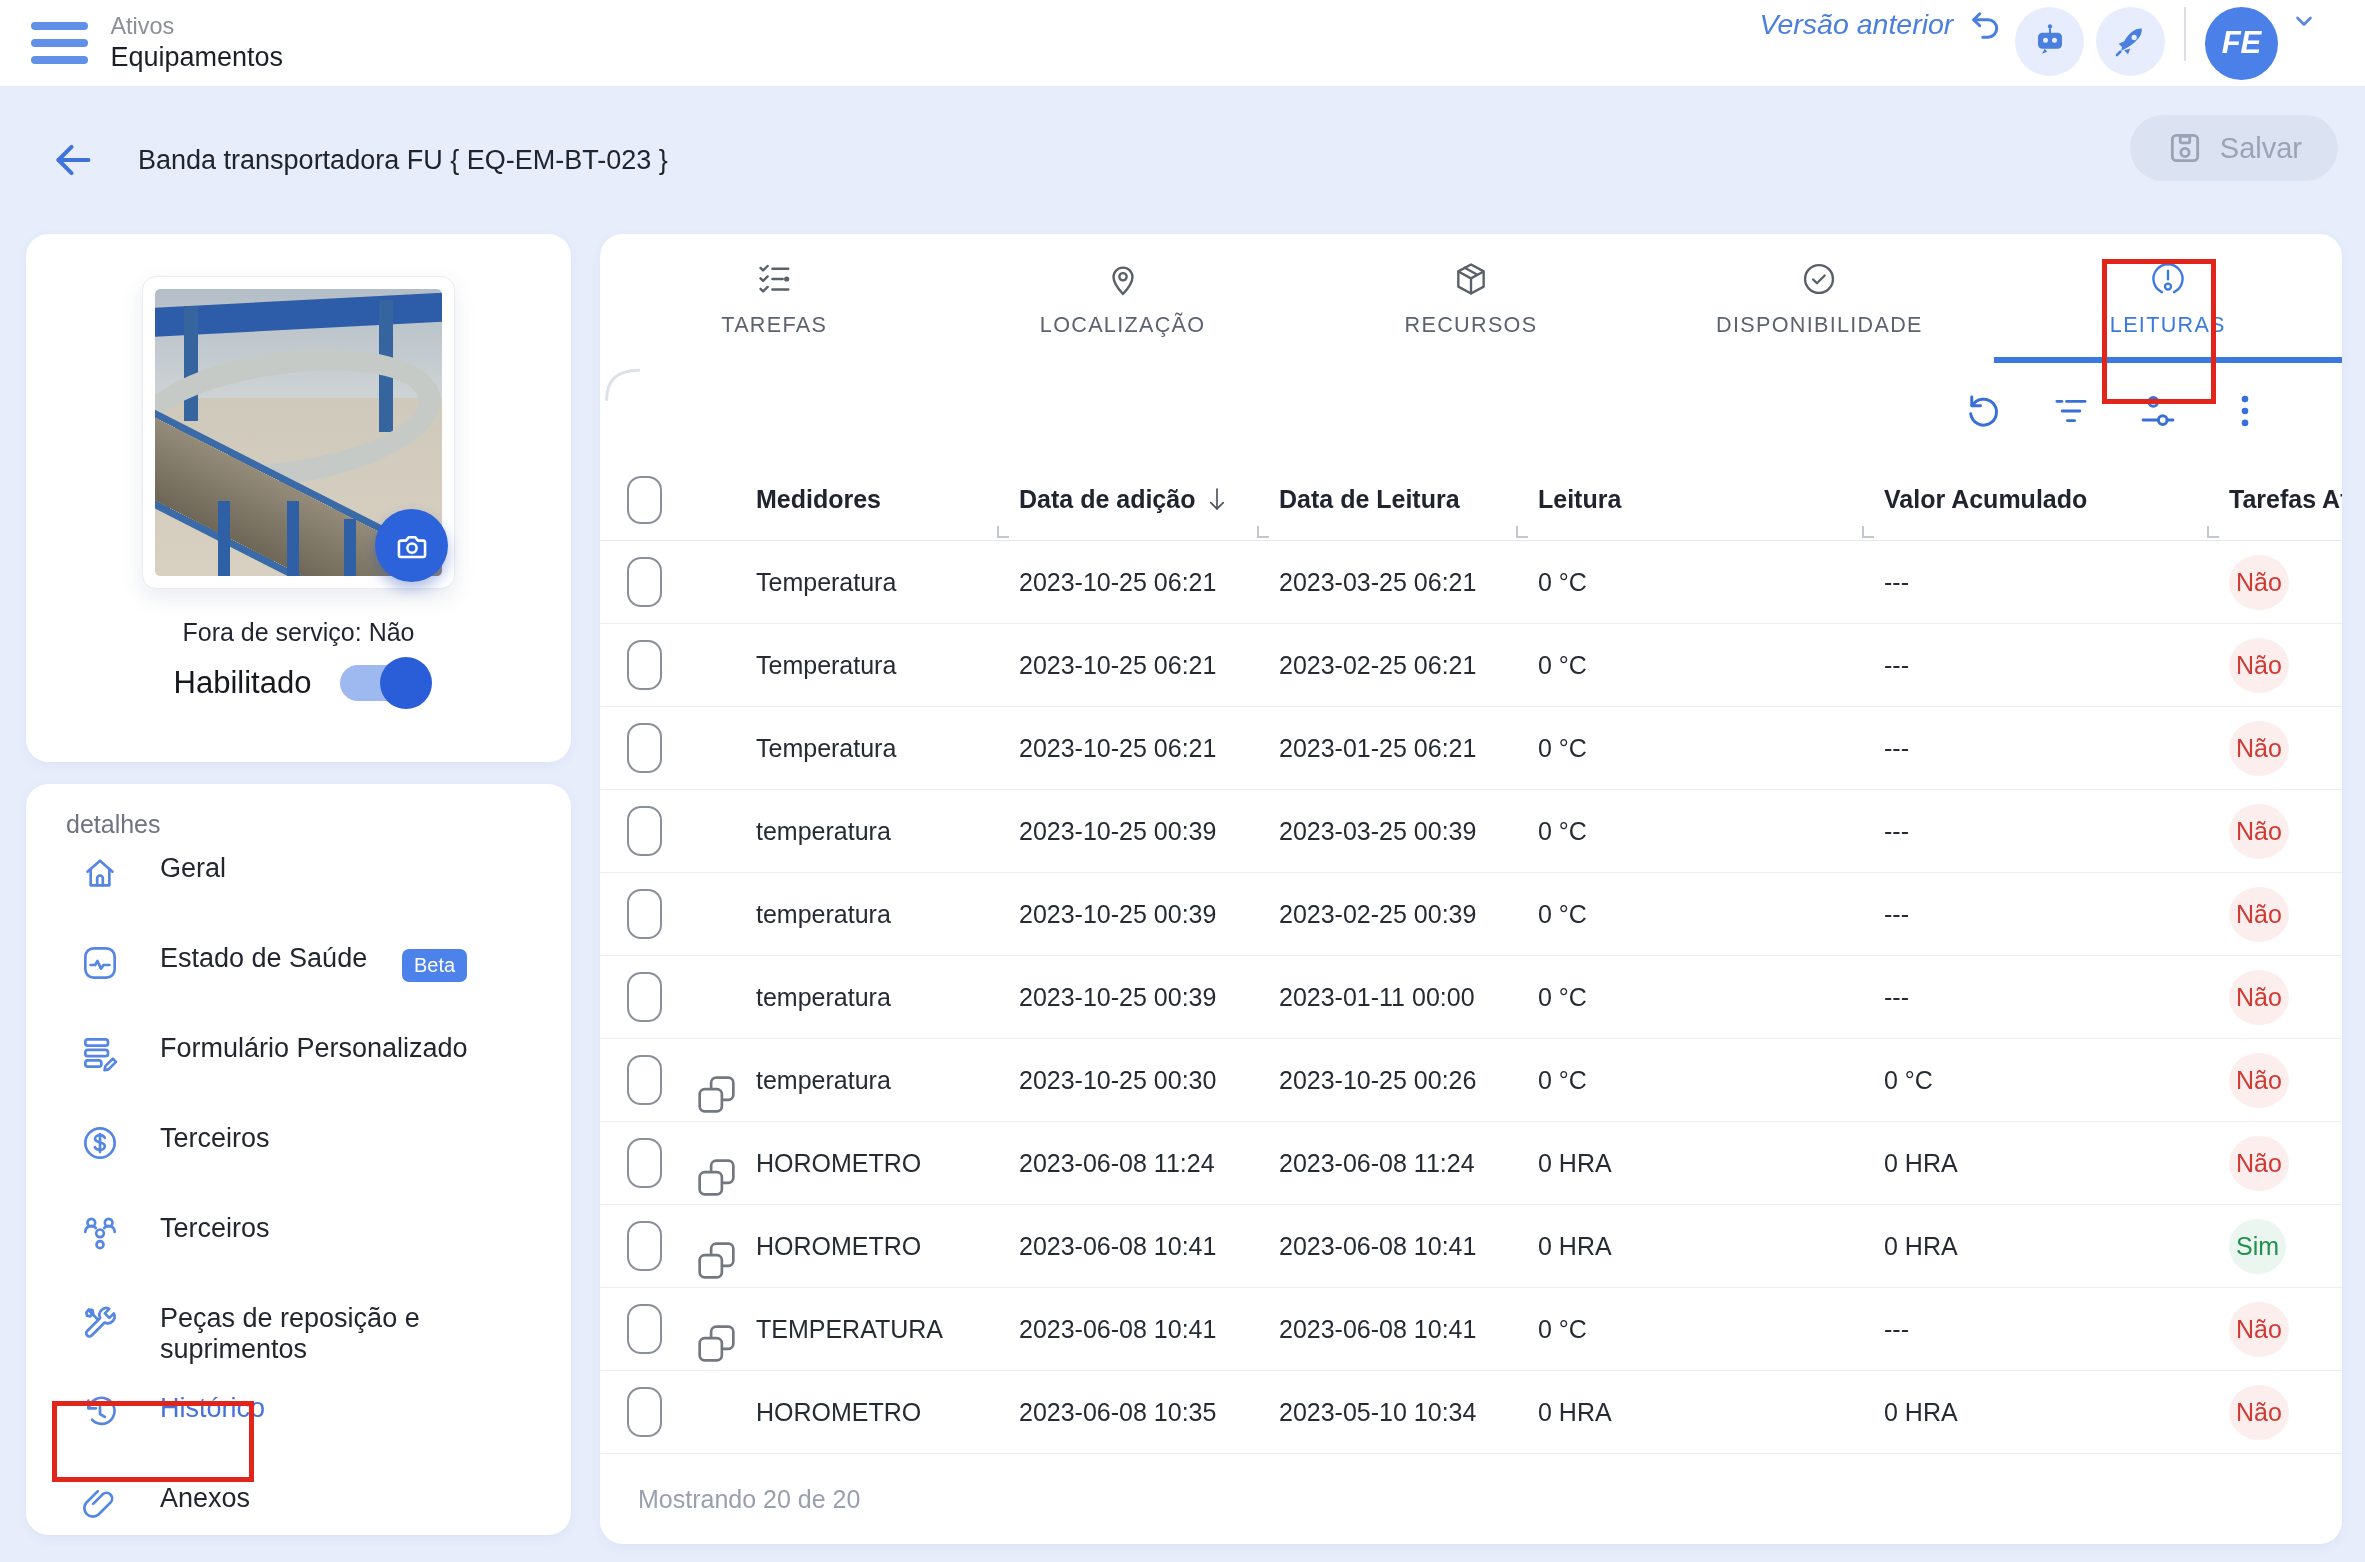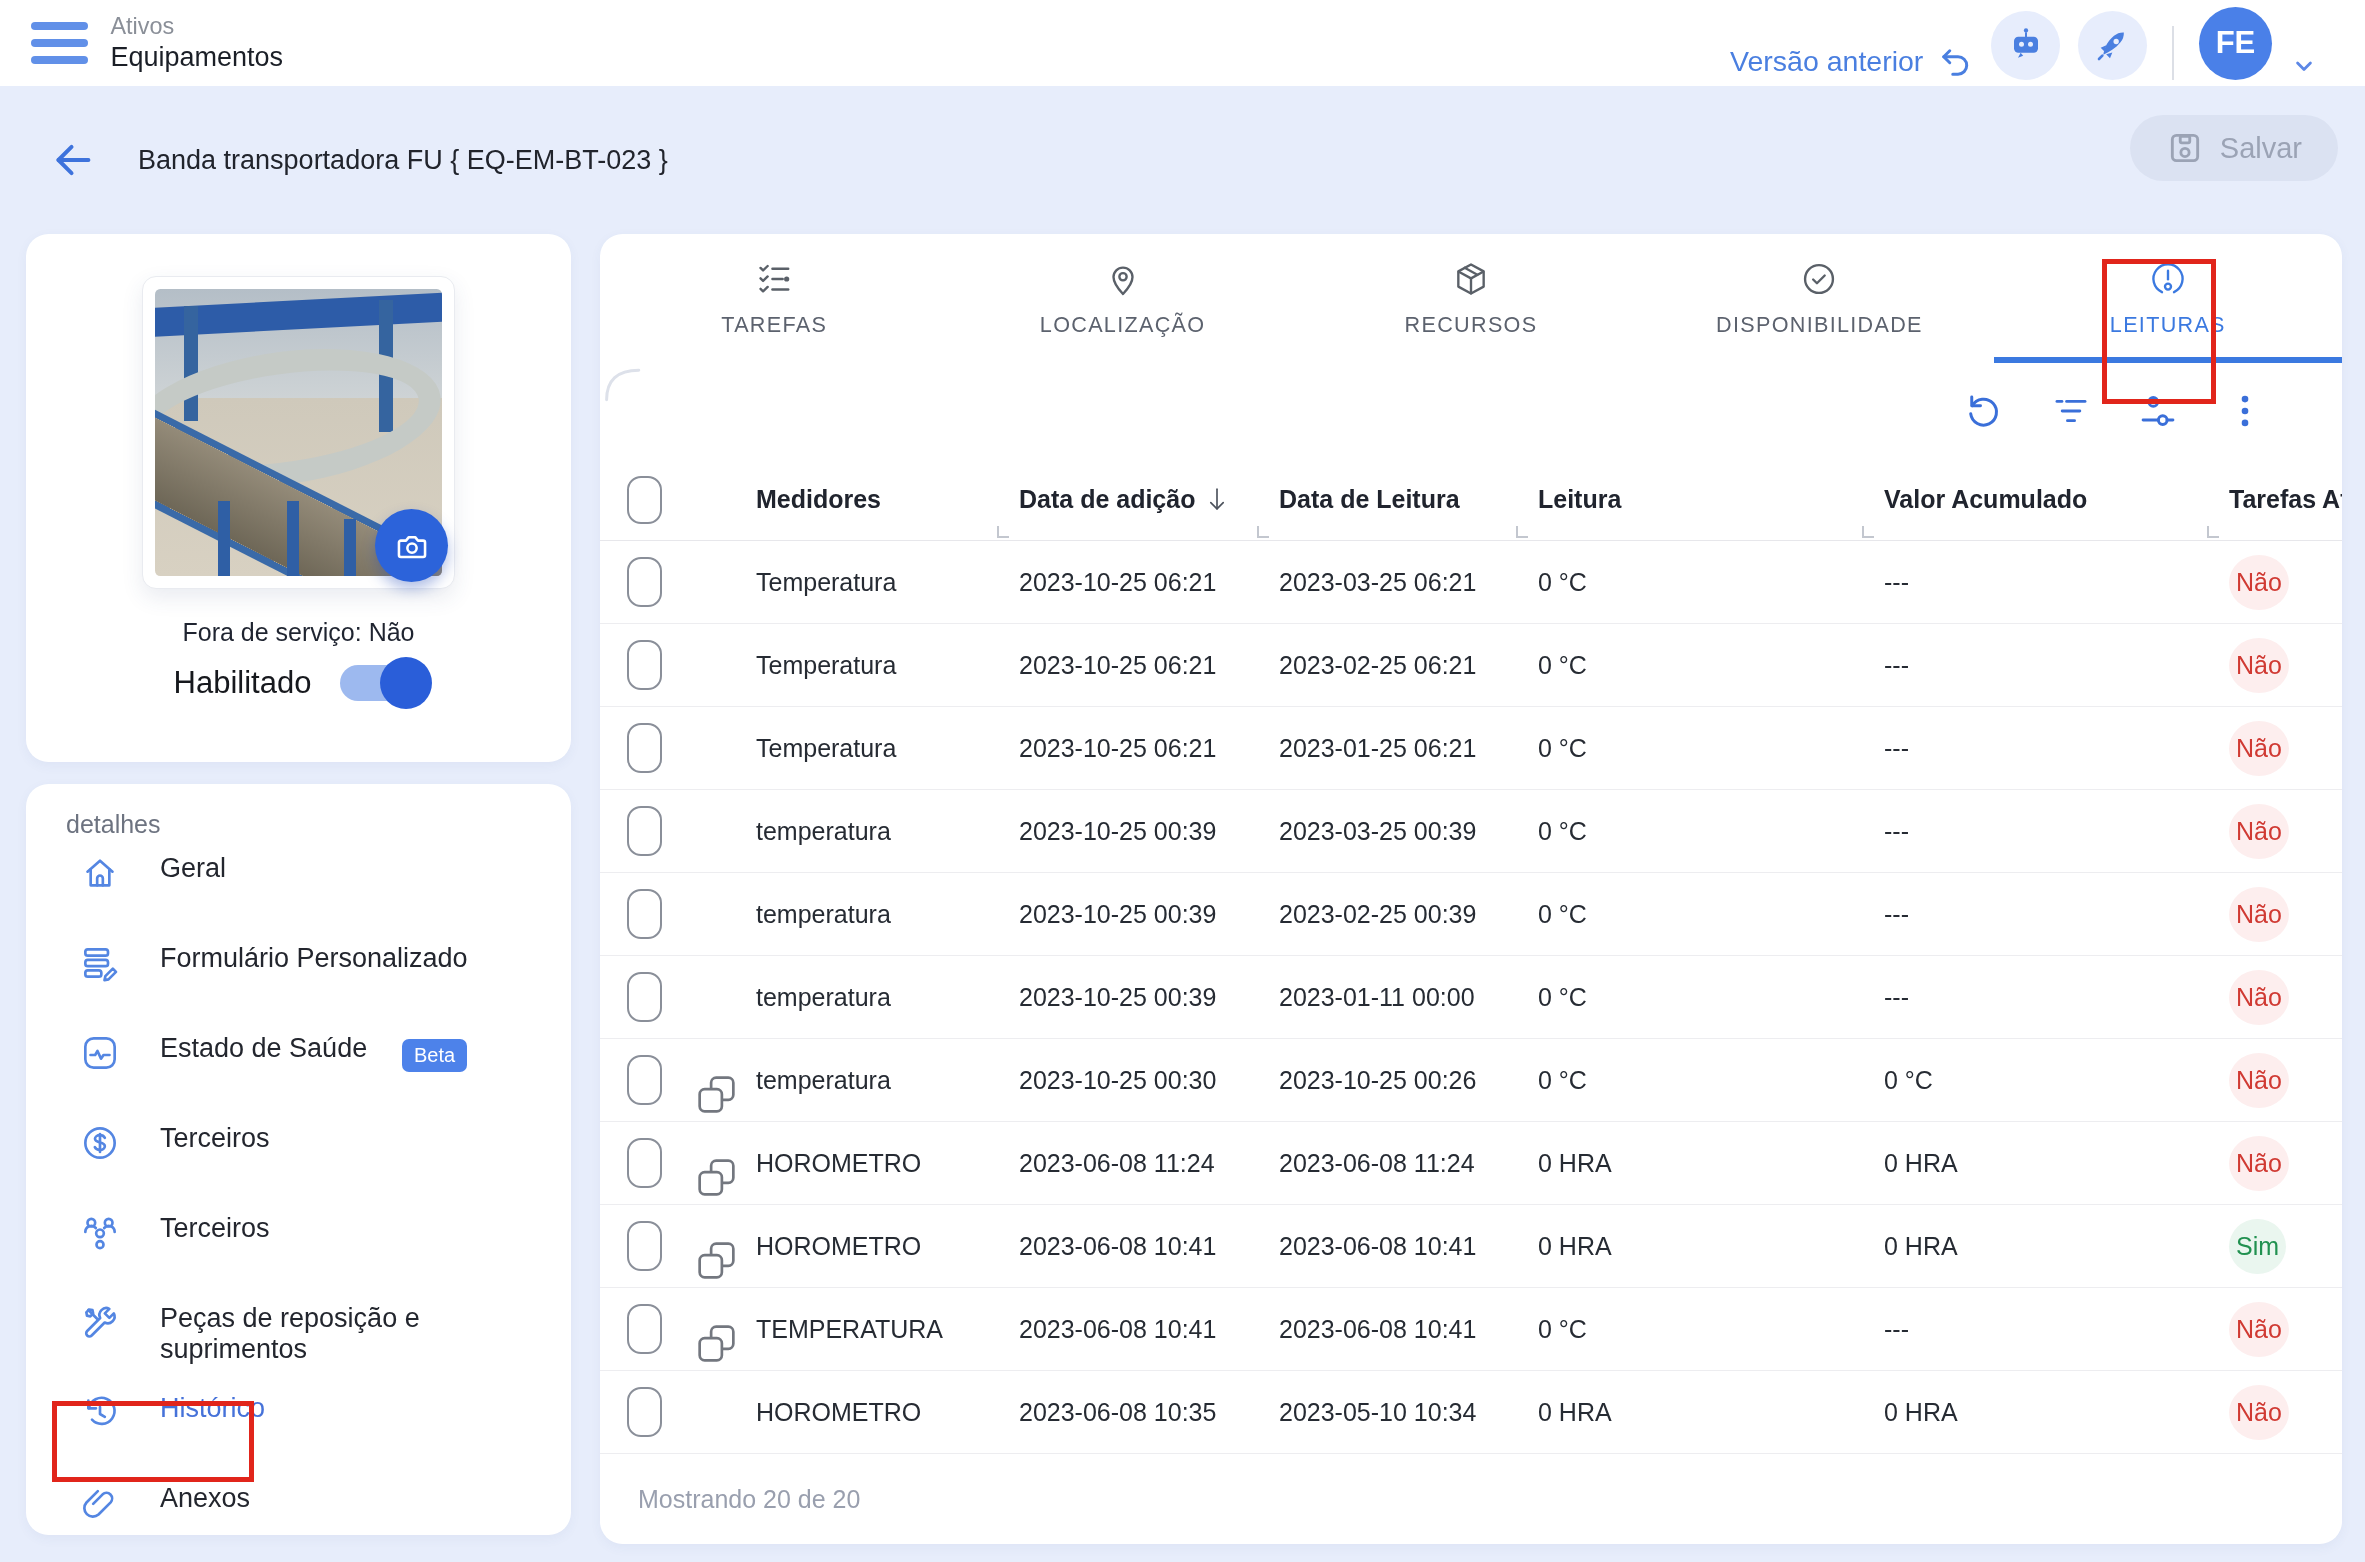--- a/index.html
+++ b/index.html
@@ -16,21 +16,21 @@
   .topbar {
     position:absolute; left:0; top:0; width:2366px; height:86px;
     background:#fff; display:flex; align-items:center; justify-content:space-between;
     padding:0 48px 0 31px; z-index:5;
   }
   .topbar-left { display:flex; align-items:center; gap:22.5px; }
   .hamburger { width:57px; height:45px; display:flex; flex-direction:column; justify-content:space-between; padding:1.7px 0; cursor:pointer; }
   .hamburger span { display:block; height:7.8px; border-radius:4.3px; background:#6190e8; }
   .crumb-sm { font-size:23.4px; color:#8a8f98; }
   .app-title { font-size:27px; color:#1b1f27; font-weight:500; margin-top:1.7px; }
-  .topbar-right { display:flex; align-items:flex-end; gap:18px; }
+  .topbar-right { display:flex; align-items:flex-start; gap:12px;font-style:italic; }
   .prev-version { display:flex; align-items:center; gap:14px; color:#4a7fe0; font-size:28.5px; cursor:pointer; }
   .circle-btn { width:69px; height:69px; border-radius:50%; background:#e7edfc; display:flex; align-items:center; justify-content:center; color:#4a7fe0; cursor:pointer; }
   .v-div { width:1.7px; height:54px; background:#dcdfe6; margin:0 7px; }
   .avatar { width:73px; height:73px; border-radius:50%; background:#4a80e8; color:#fff; font-size:31px; font-weight:600; display:flex; align-items:center; justify-content:center; cursor:pointer; }
   .chev { color:#5c87e6; cursor:pointer; }
 
   
   .crumb-row { position:absolute; left:0; top:86px; width:2366px; height:147px; }
   .back-btn { position:absolute; left:50px; top:50%; transform:translateY(-50%); color:#3e73dc; cursor:pointer; }
   .asset-title { position:absolute; left:138px; top:50%; transform:translateY(-50%); font-size:27px; color:#21242c; }
@@ -235,37 +235,37 @@
             <path d="M4.5 11.2 12 4.6l7.5 6.6"></path>
             <path d="M6.4 9.8v9.6h11.2V9.8"></path>
             <path d="M10.3 19.4v-4.2a1.7 1.7 0 0 1 3.4 0v4.2"></path>
           </svg>
       </span>
       <span class="mi-label">Geral</span>
     </div>
     <div class="menu-item">
       <span class="mi-icon">
         <svg width="40" height="40" viewBox="0 0 24 24" fill="none" stroke="currentColor" stroke-width="1.6" stroke-linecap="round" stroke-linejoin="round">
+            <rect x="3.2" y="3.2" width="17.6" height="17.6" rx="5"></rect>
+            <path d="M6.3 13.2h2.8l1.4-2.4 2.1 4.6 1.5-2.2h3.6"></path>
+          </svg>
+      </span>
+      <span class="mi-label">Estado de Saúde</span>
+        <span class="beta-badge">Beta</span>
+    </div>
+    <div class="menu-item">
+      <span class="mi-icon">
+        <svg width="40" height="40" viewBox="0 0 24 24" fill="none" stroke="currentColor" stroke-width="1.6" stroke-linecap="round" stroke-linejoin="round">
             <rect x="3.2" y="3.8" width="13.6" height="3.8" rx="1.5"></rect>
             <rect x="3.2" y="10.1" width="13.6" height="3.8" rx="1.5"></rect>
             <rect x="3.2" y="16.4" width="9.6" height="3.8" rx="1.5"></rect>
             <path d="M15.2 19.9l4.5-4.5 1.9 1.9-4.5 4.5-2.4.5z"></path>
           </svg>
       </span>
       <span class="mi-label">Formulário Personalizado</span>
-    </div>
-    <div class="menu-item">
-      <span class="mi-icon">
-        <svg width="40" height="40" viewBox="0 0 24 24" fill="none" stroke="currentColor" stroke-width="1.6" stroke-linecap="round" stroke-linejoin="round">
-            <rect x="3.2" y="3.2" width="17.6" height="17.6" rx="5"></rect>
-            <path d="M6.3 13.2h2.8l1.4-2.4 2.1 4.6 1.5-2.2h3.6"></path>
-          </svg>
-      </span>
-      <span class="mi-label">Estado de Saúde</span>
-        <span class="beta-badge">Beta</span>
     </div>
     <div class="menu-item">
       <span class="mi-icon">
         <svg width="40" height="40" viewBox="0 0 24 24" fill="none" stroke="currentColor" stroke-width="1.6" stroke-linecap="round" stroke-linejoin="round">
             <circle cx="12" cy="12" r="8.8"></circle>
             <path d="M12 6.6v10.8"></path>
             <path d="M14.9 8.9c-.5-1-1.6-1.6-2.9-1.6-1.7 0-3 1-3 2.2 0 2.9 5.9 1.5 5.9 4.4 0 1.3-1.3 2.2-3 2.2-1.4 0-2.5-.6-3-1.6"></path>
           </svg>
       </span>
       <span class="mi-label">Terceiros</span>

